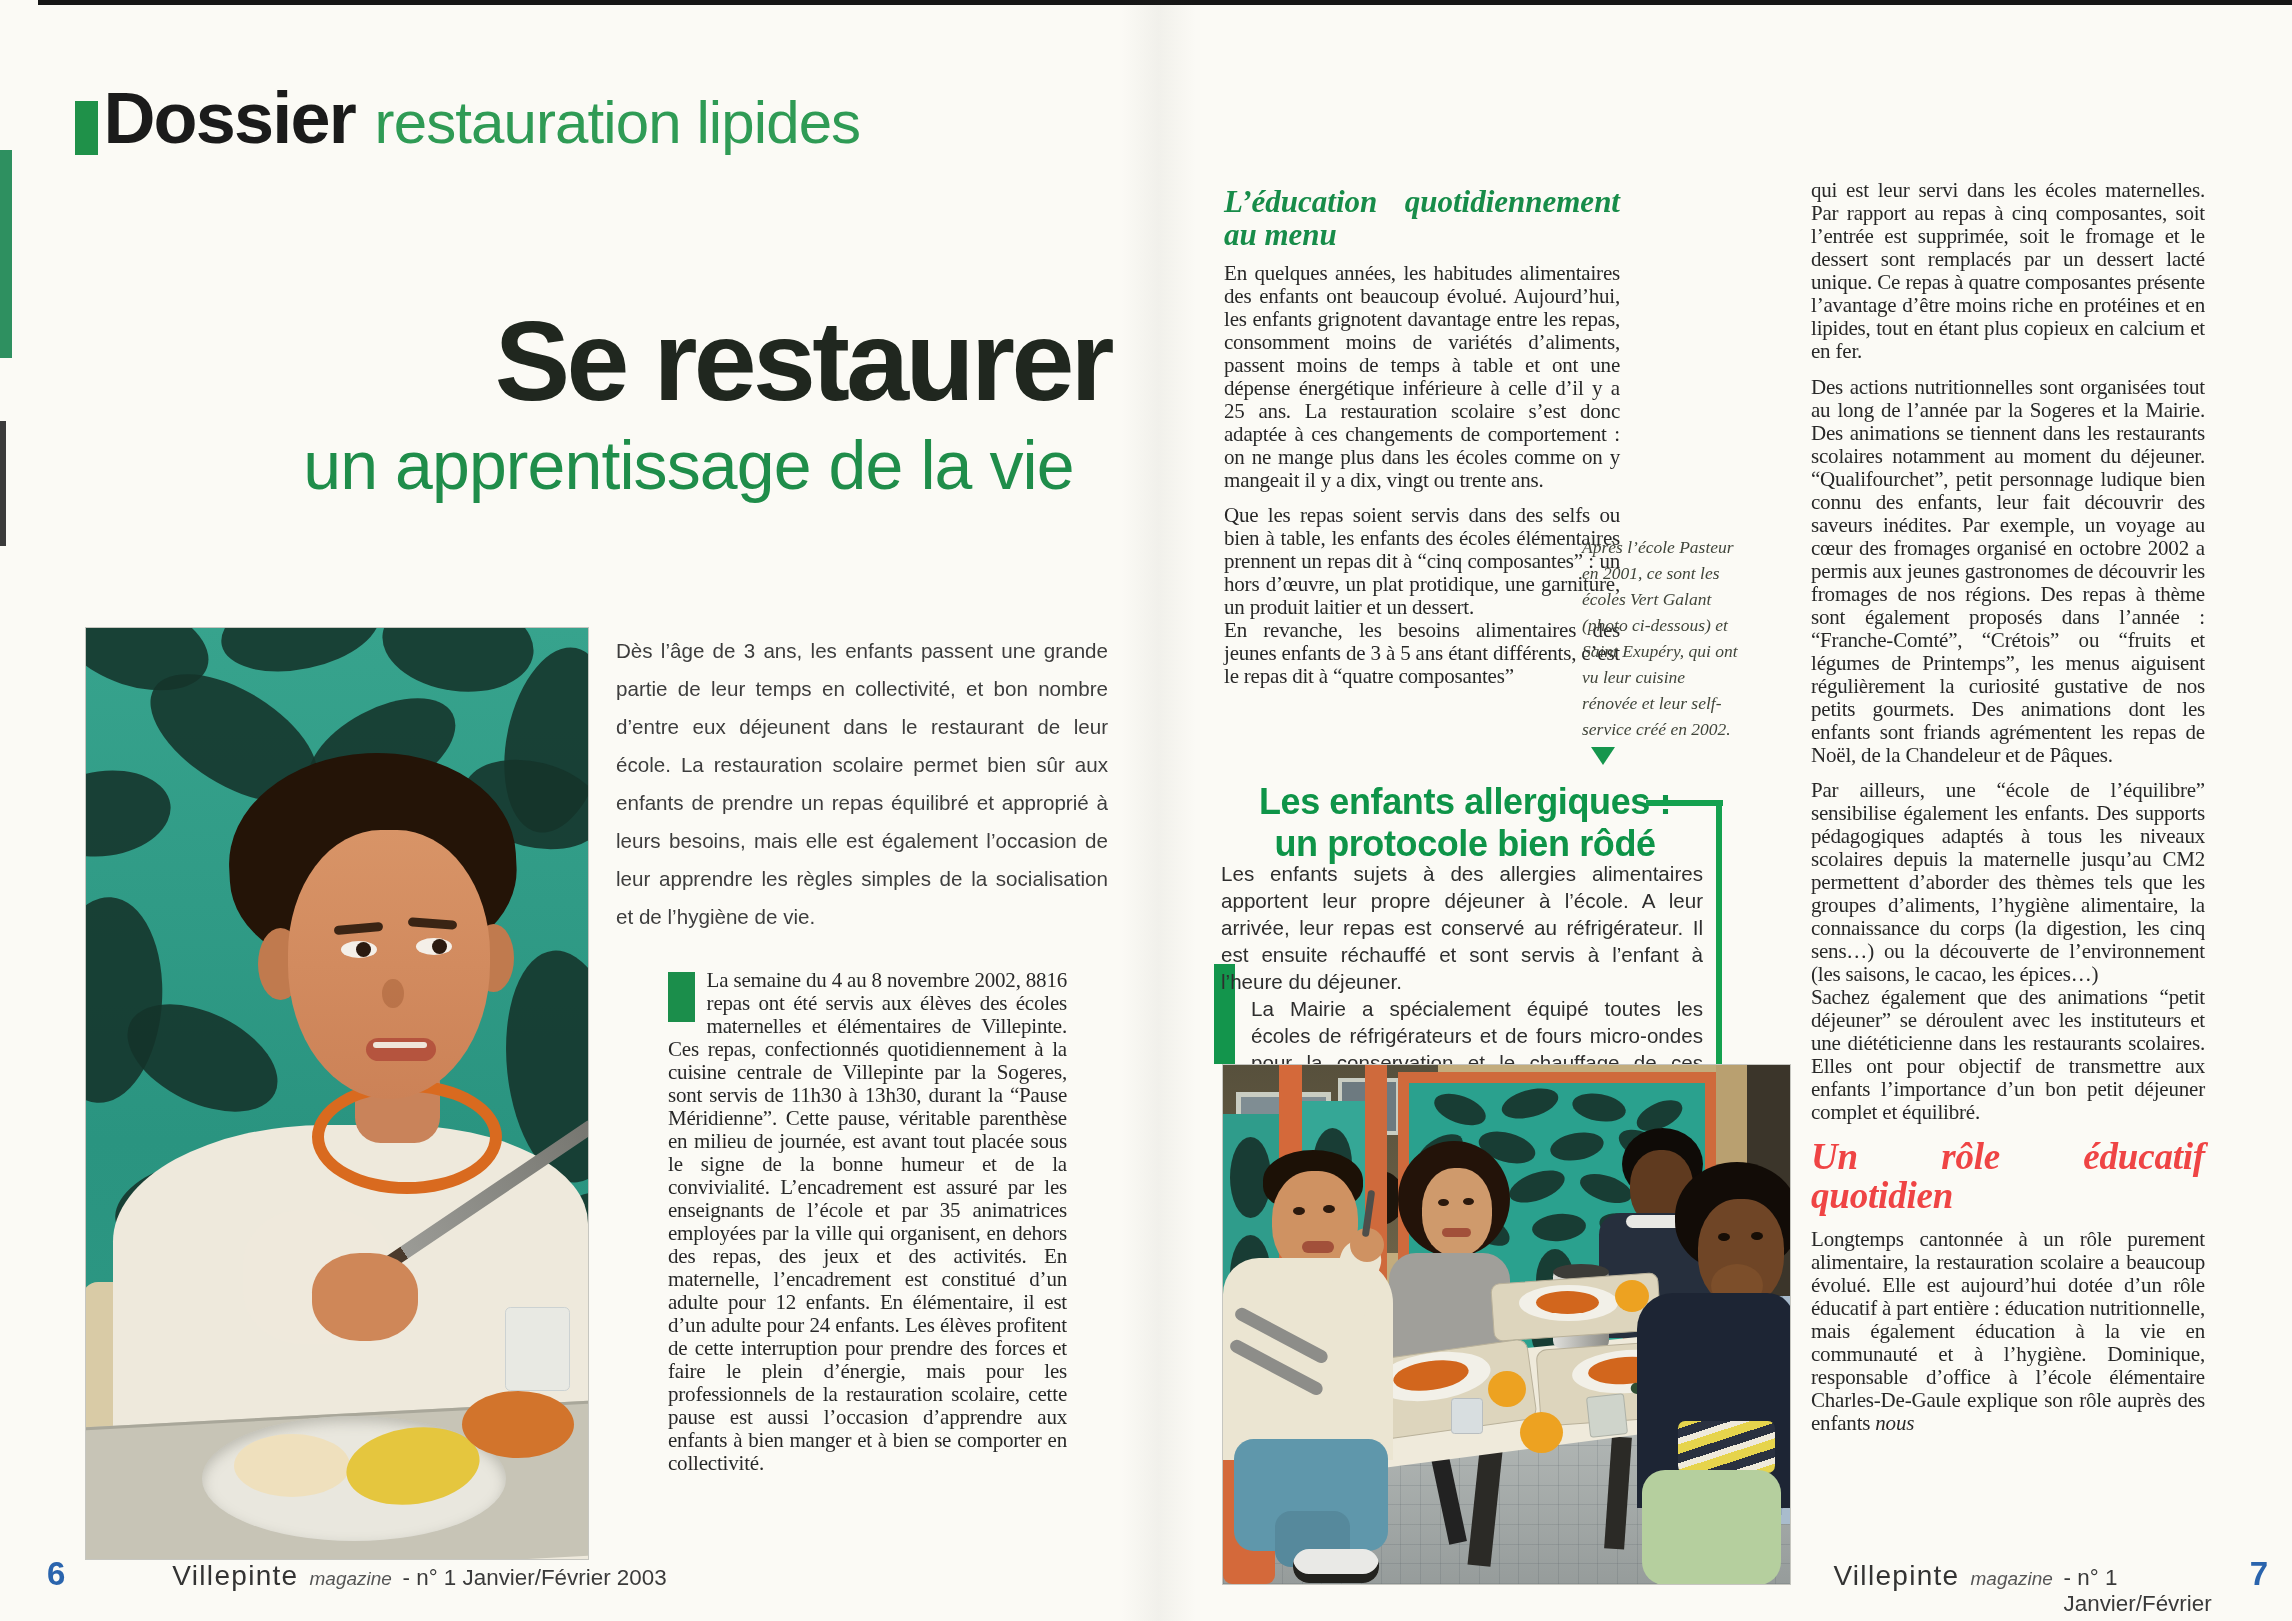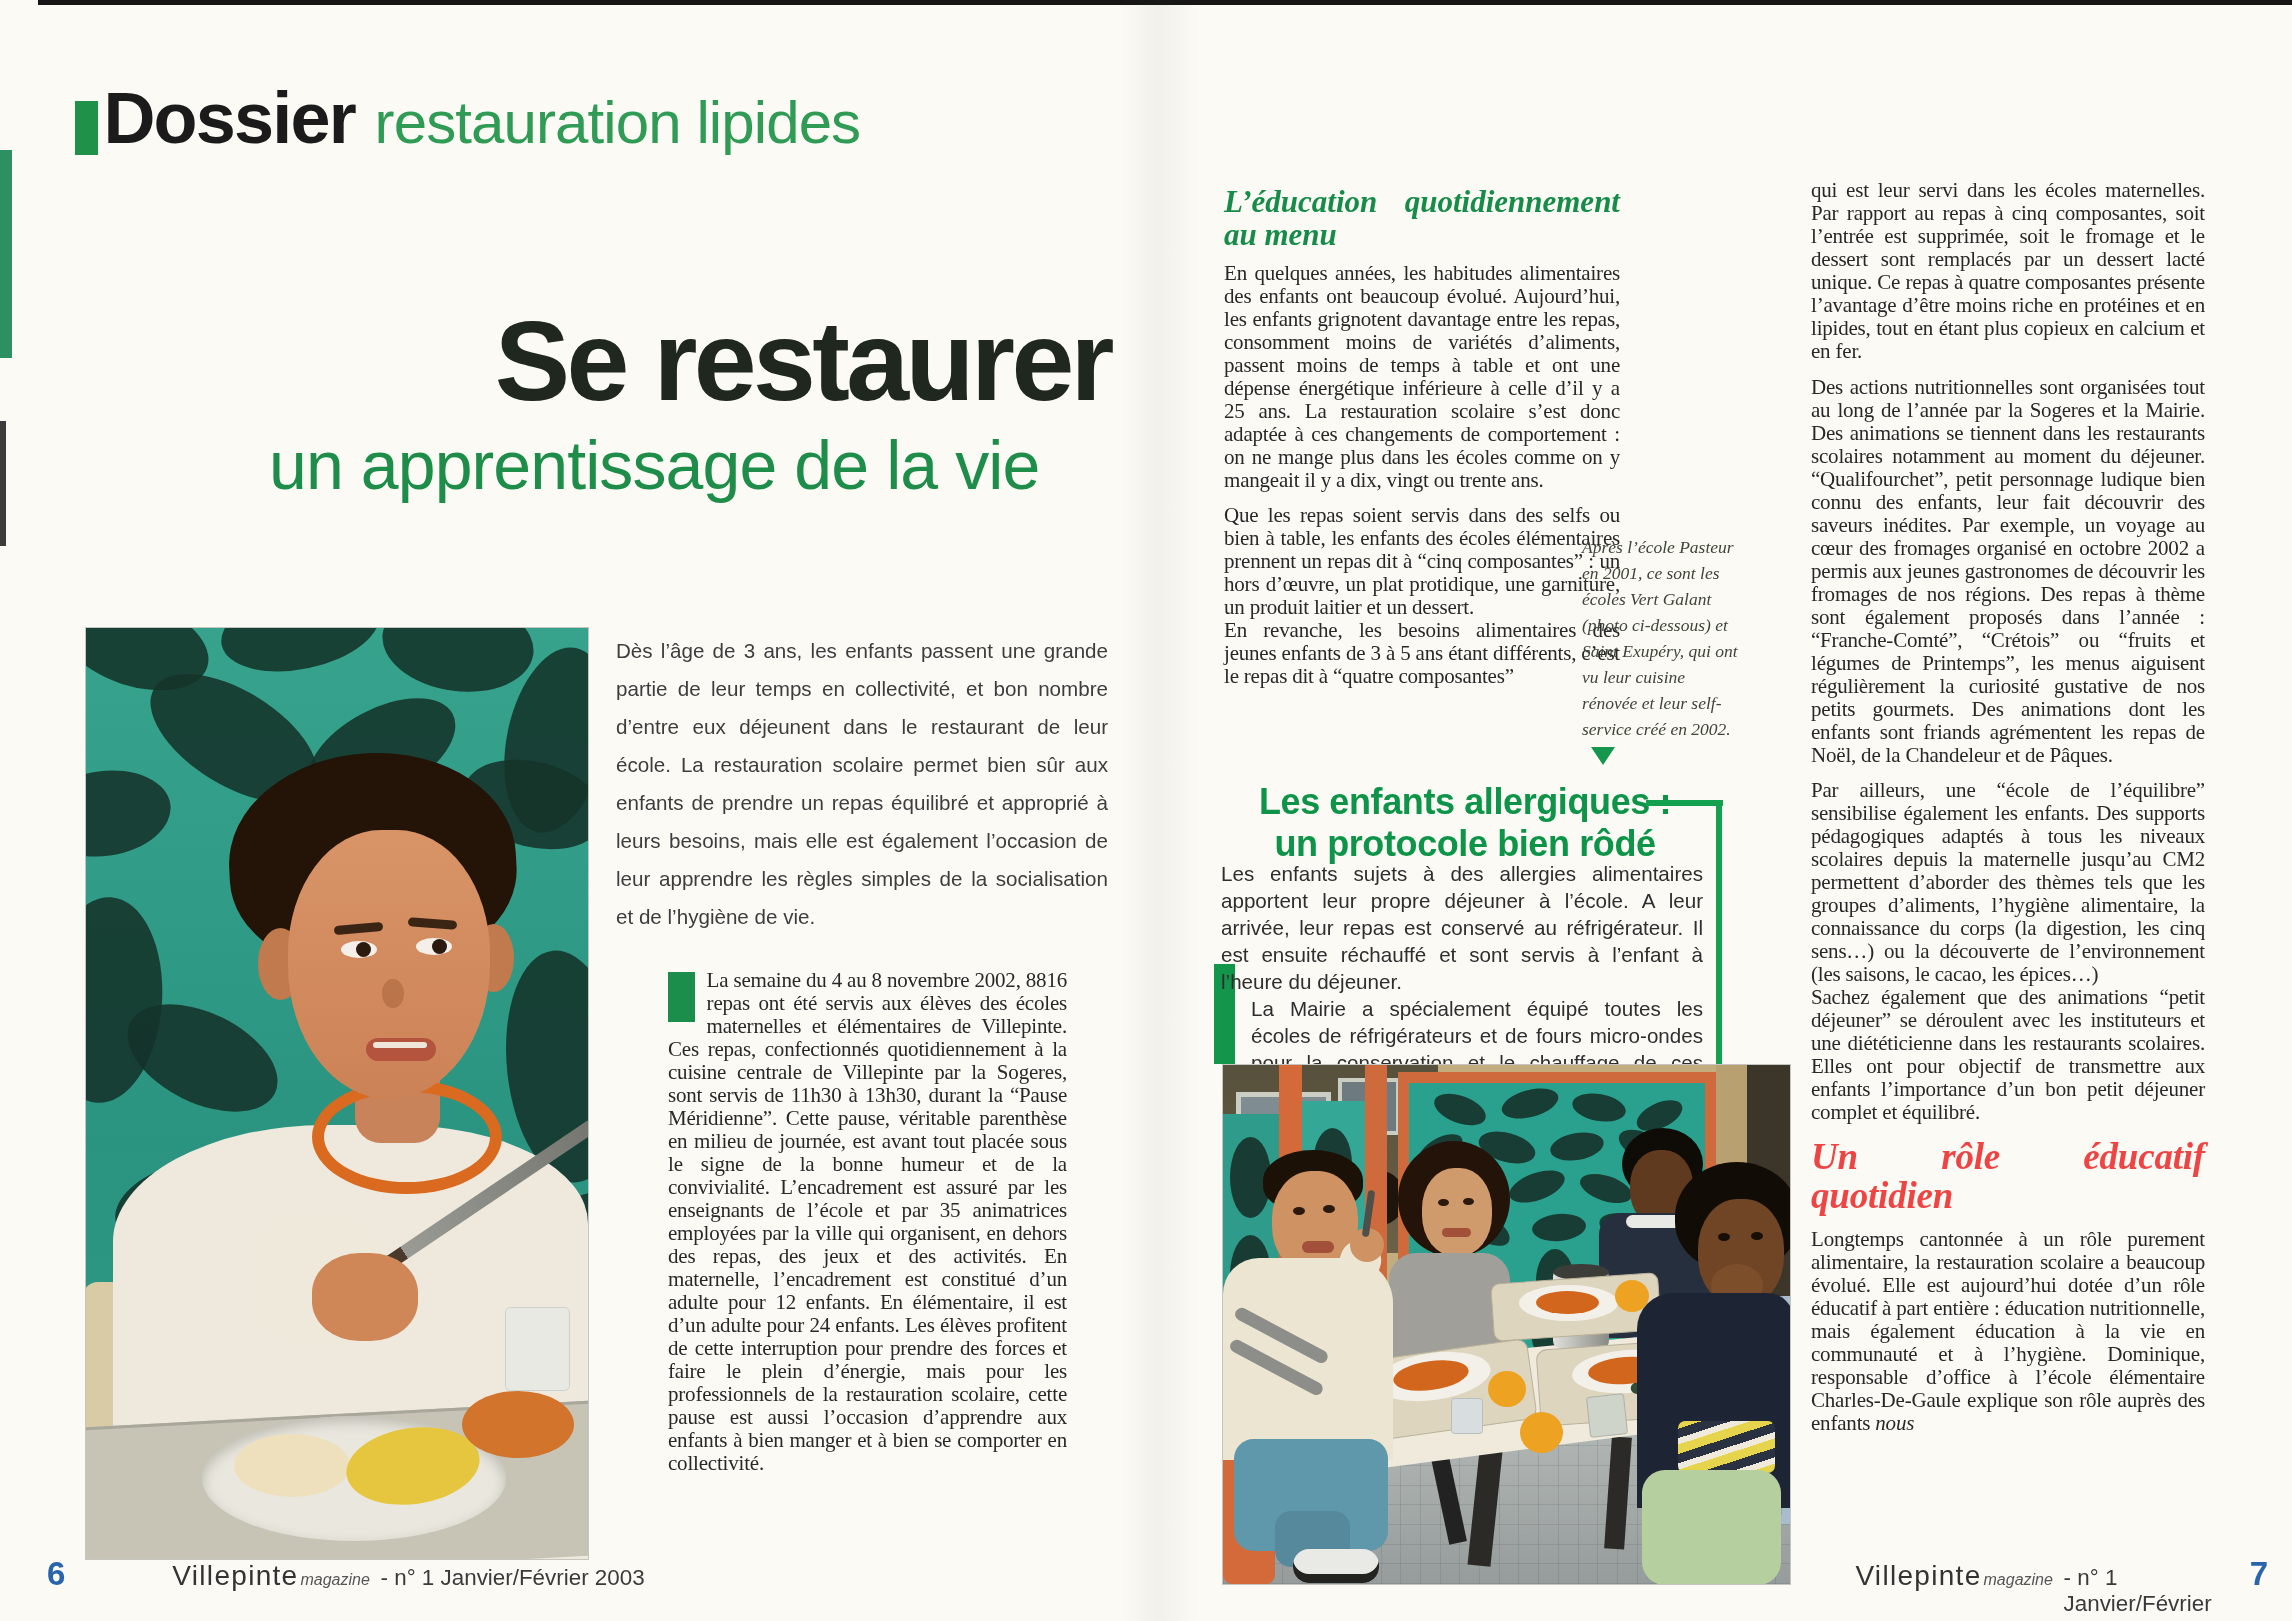--- a/index.html
+++ b/index.html
@@ -17,21 +17,21 @@
 
   
   .kicker{left:75px;top:77px;display:flex;align-items:baseline;}
   .ksq{width:23px;height:54px;background:#1f9149;align-self:flex-end;margin-bottom:3.6px;}
   .kmain{font-size:72px;font-weight:bold;letter-spacing:-1.8px;color:#1b1b1b;margin-left:5.4px;}
   .ksub{font-size:60px;font-weight:400;letter-spacing:-0.9px;color:#2f9b55;margin-left:19.7px;}
 
   
   .title{left:322px;top:301px;width:785px;text-align:right;font-size:113px;font-weight:bold;
          letter-spacing:-3.6px;line-height:1;color:#20271f;}
-  .subtitle{left:269px;top:428px;width:839px;text-align:left;font-size:68px;font-weight:400;
+  .subtitle{left:269px;top:428px;width:839px;text-align:center;font-size:68px;font-weight:400;
             letter-spacing:-0.9px;line-height:1.1;color:#1f8d4a;}
 
   
   .intro{left:616px;top:632px;width:492px;font-size:20.6px;line-height:38px;text-align:justify;
          color:#3d3d3d;}
   .ser{font-family:"Liberation Serif",serif;font-size:21px;line-height:23px;
        letter-spacing:-0.2px;text-align:justify;color:#282828;}
   .ser p{margin:0 0 12.5px 0;}
   .ser p.tight{margin:0;}
   .body-left{left:668px;top:969px;width:399px;}
@@ -59,21 +59,21 @@
   .boxtext p.ind{margin-left:30px;}
   .greenbar{left:1214px;top:964px;width:20.6px;height:100px;background:#13954c;}
 
   
   .footer{top:1555px;display:flex;align-items:baseline;}
   .f-left{left:47px;}
   .f-right{left:1863px;width:405px;justify-content:flex-end;}
   .pnum{font-size:33px;font-weight:bold;color:#2a64ad;}
   .fbrand{font-size:28px;letter-spacing:1.3px;color:#333;margin:0 0 0 107px;}
   .f-right .fbrand{margin:0;}
-  .fmag{font-style:italic;font-size:16px;color:#555;margin-left:2px;}
+  .fmag{font-style:italic;font-size:19px;color:#555;margin-left:11px;}
   .fissue{font-size:22.4px;color:#3a3a3a;margin-left:10.7px;}
   .f-right .pnum{margin-left:38px;}
 
   
   .photo{overflow:hidden;border:0.9px solid #c6c6c0;}
   .photo-left{left:85px;top:627px;width:502px;height:931px;
               background:linear-gradient(180deg,#37a38d,#2a9480 55%,#2f9a86);}
   .photo-right{left:1222px;top:1064px;width:567px;height:519px;background:#c3ac7d;}
   .ov{background:#15332a;border-radius:50%;opacity:.88;}
   .leaf{background:#16322a;border-radius:50%;opacity:.9;}

